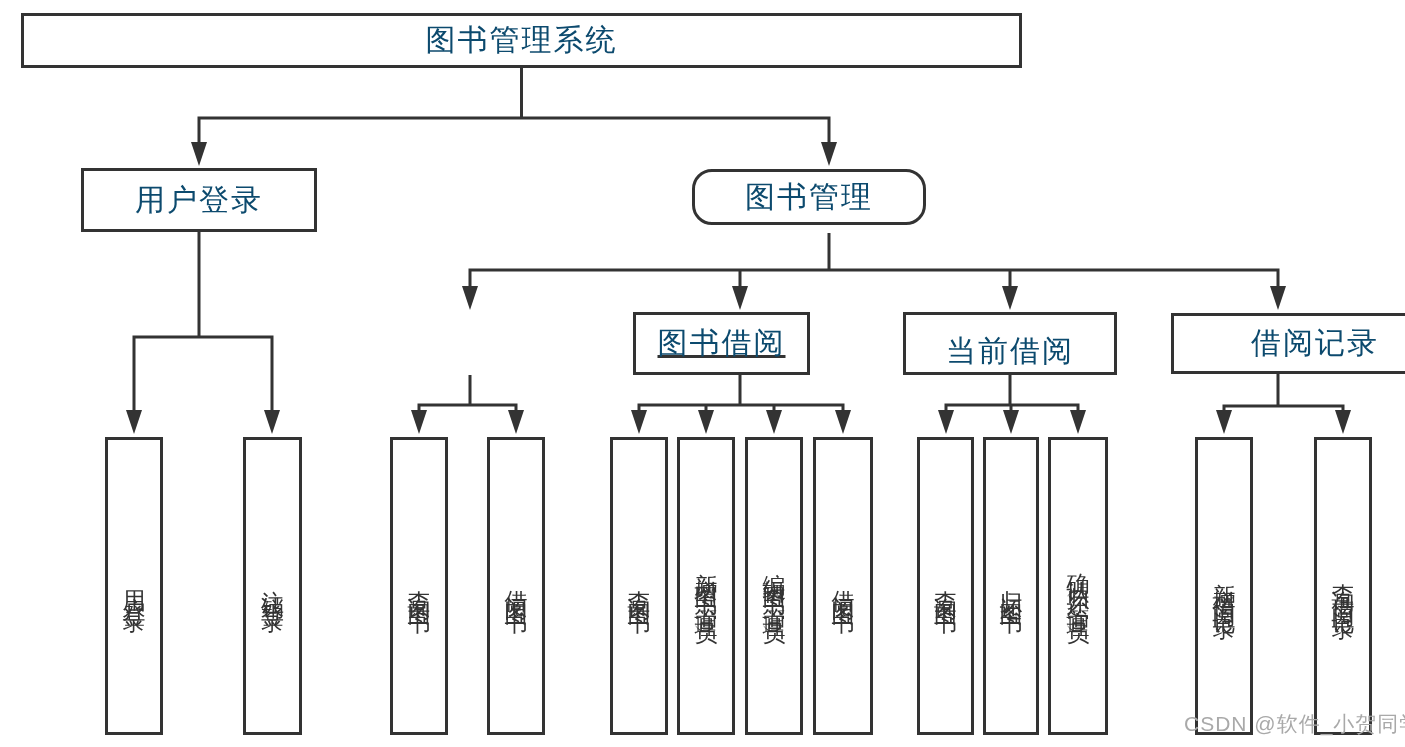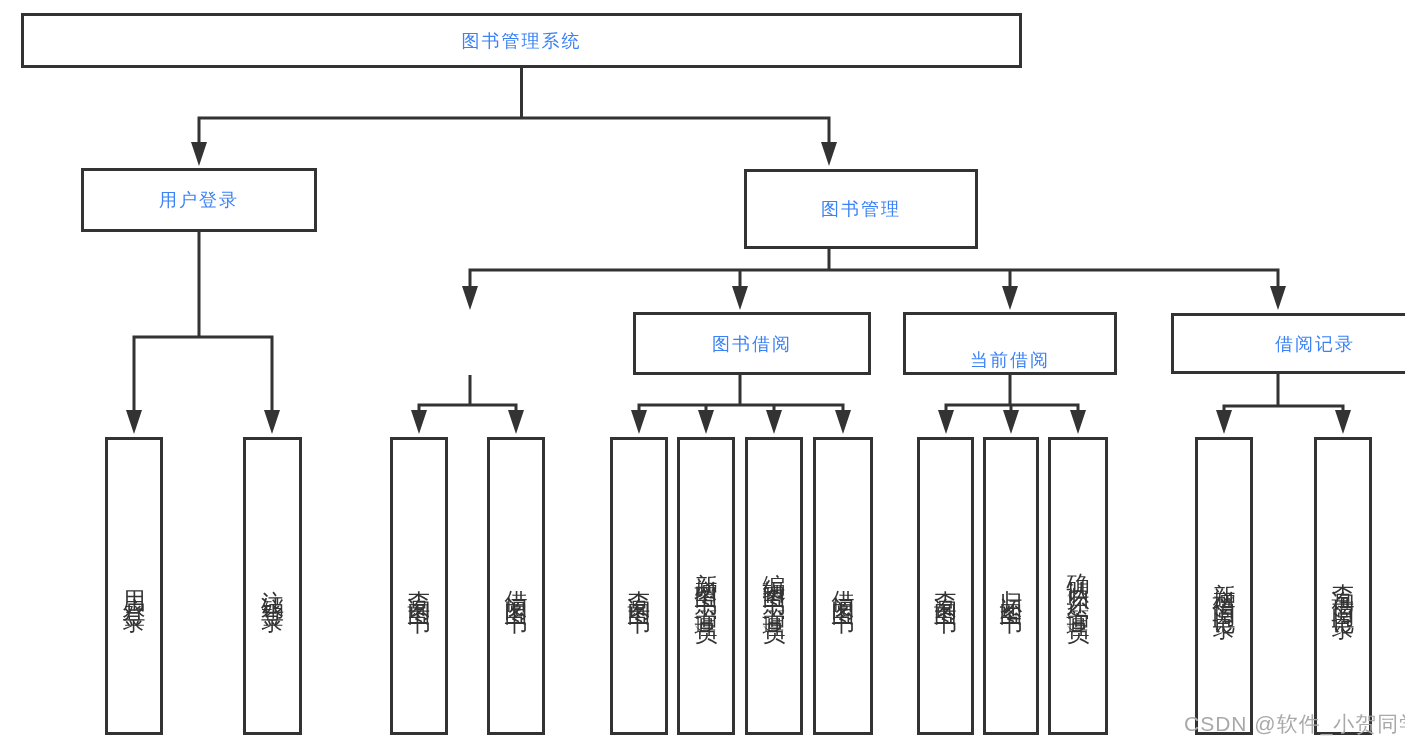--- a/index.html
+++ b/index.html
@@ -25,23 +25,23 @@
   .node {
     position: absolute;
     box-sizing: border-box;
     border: 3px solid #333333;
     background: #ffffff;
     display: flex;
     align-items: center;
     justify-content: center;
   }
   .node .hlabel {
-    font-size: 18px;
+    font-size: 30px;
     letter-spacing: 2px;
-    color: #3b82f6;
+    color: #0c4a6e;
     white-space: nowrap;
   }
   .leaf .vlabel {
     writing-mode: vertical-rl;
     text-orientation: mixed;
     font-size: 23px;
     letter-spacing: 7px;
     color: #333333;
     line-height: 1;
   }
@@ -110,25 +110,25 @@
     </g>
   </svg>
 
   <div class="node" style="left:21px; top:13px; width:1001px; height:55px;">
     <span class="hlabel">图书管理系统</span>
   </div>
 
   <div class="node" style="left:81px; top:168px; width:236px; height:64px;">
     <span class="hlabel">用户登录</span>
   </div>
-  <div class="node" style="left:744px; top:169px; width:234px; height:80px;">
+  <div class="node" style="left:692px; top:169px; width:234px; height:56px;border-radius:20px;">
     <span class="hlabel">图书管理</span>
   </div>
 
-  <div class="node" style="left:633px; top:312px; width:238px; height:63px;">
+  <div class="node" style="left:633px; top:312px; width:177px; height:63px;text-decoration:underline;">
     <span class="hlabel">图书借阅</span>
   </div>
   <div class="node" style="left:903px; top:312px; width:214px; height:63px;align-items:flex-end;">
     <span class="hlabel">当前借阅</span>
   </div>
   <div class="node" style="left:1171px; top:313px; width:240px; height:61px;padding-left:48px;">
     <span class="hlabel">借阅记录</span>
   </div>
 
   <div class="node leaf" style="left:105px; top:437px; width:58px; height:298px;">

